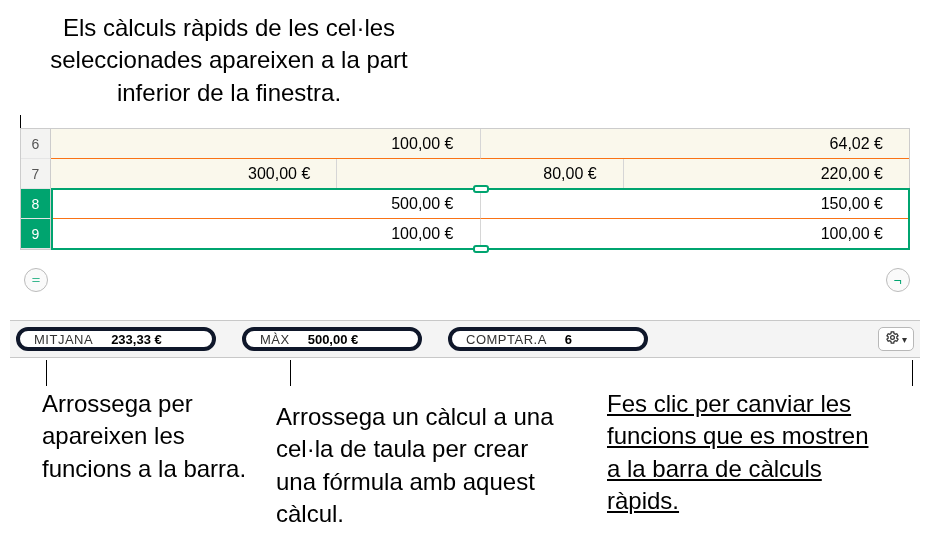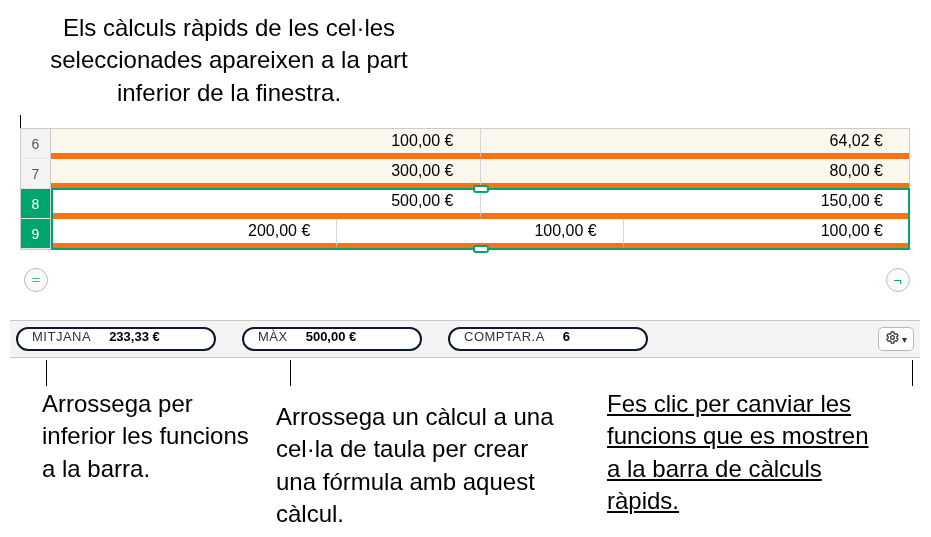--- a/index.html
+++ b/index.html
@@ -35,21 +35,21 @@
   width: 30px;
   background: #f3f3f2;
   border-right: 1px solid #ccc;
   border-bottom: 1px solid #e5e5e5;
   display: flex; align-items: center; justify-content: center;
   font-size: 14px; color: #555;
 }
 .row .cell {
   flex: 1;
   border-right: 1px solid #d6d6d6;
-  border-bottom: 6px solid #f97316;
+  border-bottom: 1px solid #f97316;
   display: flex; align-items: center; justify-content: flex-end;
   padding-right: 26px;
   font-size: 16px;
   background: #faf8ec;
 }
 .row .cell:last-child { border-right: none; }
 .row.sel .hdr { background: #00a46f; color: #fff; }
 .row.sel .cell { background: #ffffff; }
 
 
@@ -88,24 +88,24 @@
   width: 910px;
   height: 38px;
   border-top: 1px solid #c8c8c8;
   border-bottom: 1px solid #c8c8c8;
   background: #f4f4f4;
   display: flex;
   align-items: center;
   padding: 0 6px;
 }
 .pill {
-  display: flex; align-items: flex-start;
+  display: flex; align-items: flex-end;
   height: 24px;
   background: #ffffff;
-  border: 2px solid #0f172a;
+  border: 4px solid #0f172a;
   border-radius: 12px;
   padding: 0 14px;
   margin-right: 26px;
   min-width: 200px;
   font-size: 13px;
 }
 .pill .pname { font-weight: 500; letter-spacing: .5px; color:#333; margin-right: 18px; }
 .pill .pval  { font-weight: 600; color:#000; }
 .spacer { flex: 1; }
 .gear-btn {
@@ -128,29 +128,29 @@
 <div class="sheet">
   <div class="row">
     <div class="hdr">6</div>
     <div class="cell">100,00 €</div>
     <div class="cell">64,02 €</div>
   </div>
   <div class="row">
     <div class="hdr">7</div>
     <div class="cell">300,00 €</div>
     <div class="cell">80,00 €</div>
+    <div class="cell">220,00 €</div>
   </div>
   <div class="row sel">
     <div class="hdr">8</div>
     <div class="cell">500,00 €</div>
     <div class="cell">150,00 €</div>
   </div>
   <div class="row sel">
     <div class="hdr">9</div>
-    <div class="cell">200,00 €</div>
     <div class="cell">100,00 €</div>
     <div class="cell">100,00 €</div>
   </div>
 
   <div class="selection" style="top:59px; left:30px; right:-1px; height:62px;">
     <div class="sel-handle-top"></div>
     <div class="sel-handle-bot"></div>
   </div>
 </div>
 
@@ -175,20 +175,20 @@
     <span>
       <svg viewBox="0 0 24 24" fill="none" stroke="#333" stroke-width="2">
         <circle cx="12" cy="12" r="3"></circle>
         <path d="M19 12a7 7 0 0 0-.1-1.2l2-1.5-2-3.4-2.3 1a7 7 0 0 0-2.1-1.2L14 3h-4l-.5 2.7a7 7 0 0 0-2.1 1.2l-2.3-1-2 3.4 2 1.5A7 7 0 0 0 5 12a7 7 0 0 0 .1 1.2l-2 1.5 2 3.4 2.3-1a7 7 0 0 0 2.1 1.2L10 21h4l.5-2.7a7 7 0 0 0 2.1-1.2l2.3 1 2-3.4-2-1.5c.07-.4.1-.8.1-1.2z"></path>
       </svg>
     </span>
     <span style="font-size:10px;color:#333;">▾</span>
   </div>
 </div>
 
-<div class="callout" style="top:388px; left:42px; width:210px;">Arrossega per inferior les funcions a la barra.</div>
+<div class="callout" style="top:388px; left:42px; width:210px;">Arrossega per apareixen les funcions a la barra.</div>
 <div class="callout-line" style="left:46px; top:360px; width:1px; height:26px;"></div>
 
 <div class="callout" style="top:388px; left:276px; width:280px;margin-top:13px;">Arrossega un càlcul a una cel·la de taula per crear una fórmula amb aquest càlcul.</div>
 <div class="callout-line" style="left:290px; top:360px; width:1px; height:26px;"></div>
 
 <div class="callout" style="top:388px; left:607px; width:275px; text-align:left;text-decoration:underline;">Fes clic per canviar les funcions que es mostren a la barra de càlculs ràpids.</div>
 <div class="callout-line" style="left:912px; top:360px; width:1px; height:26px;"></div>
 
 </body></html>

